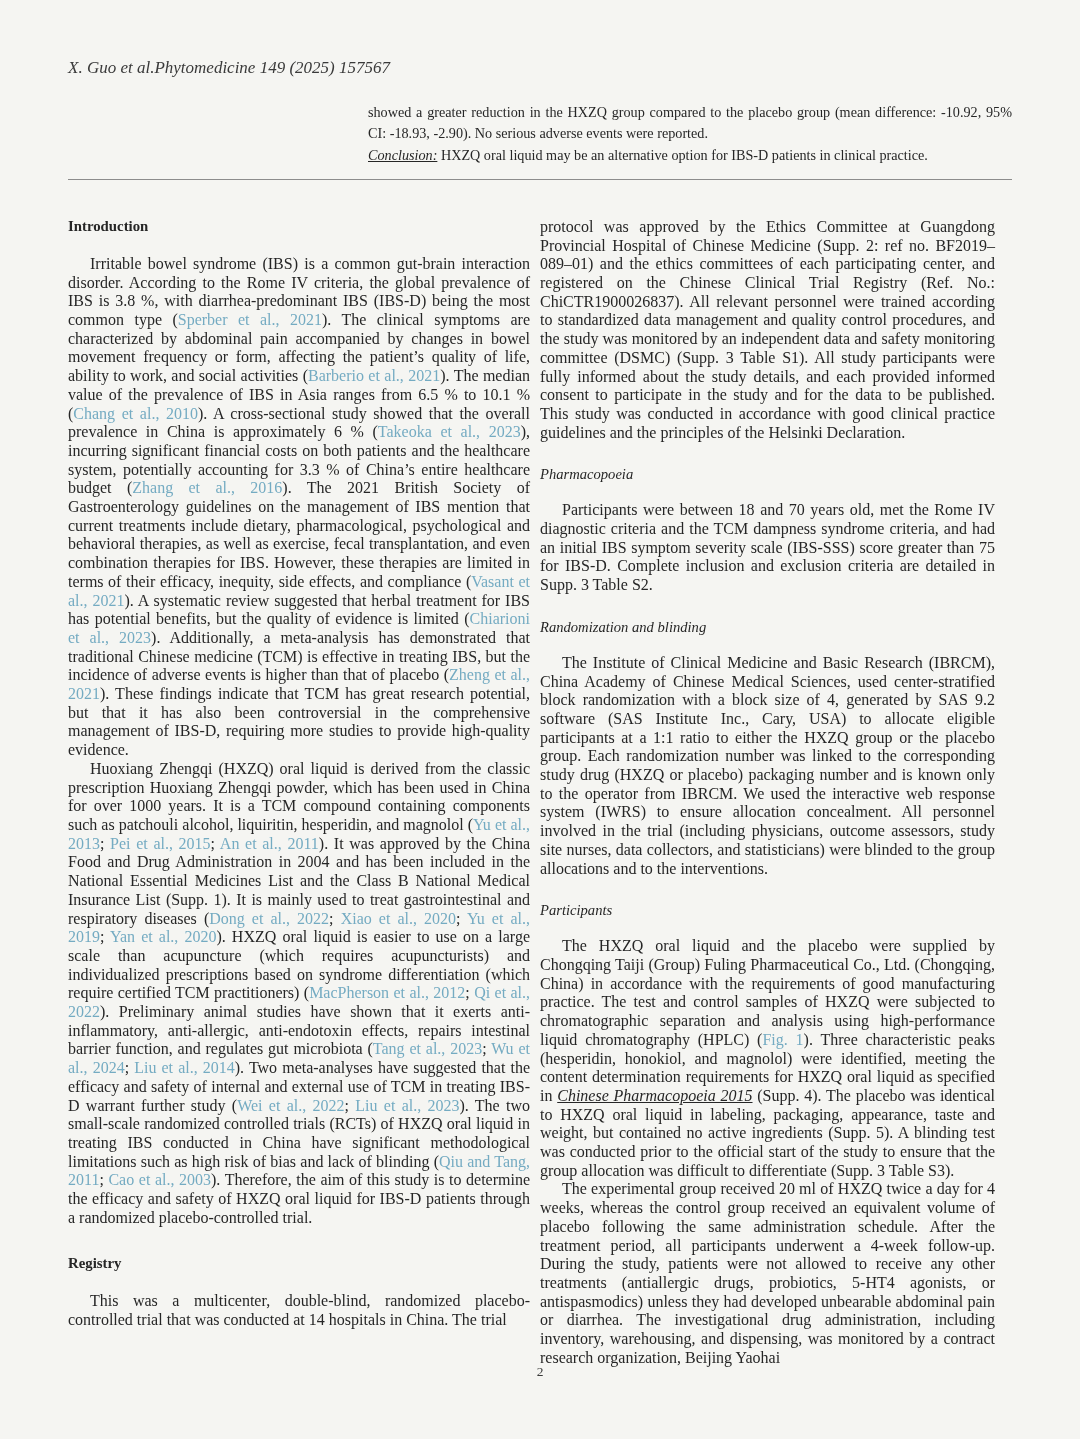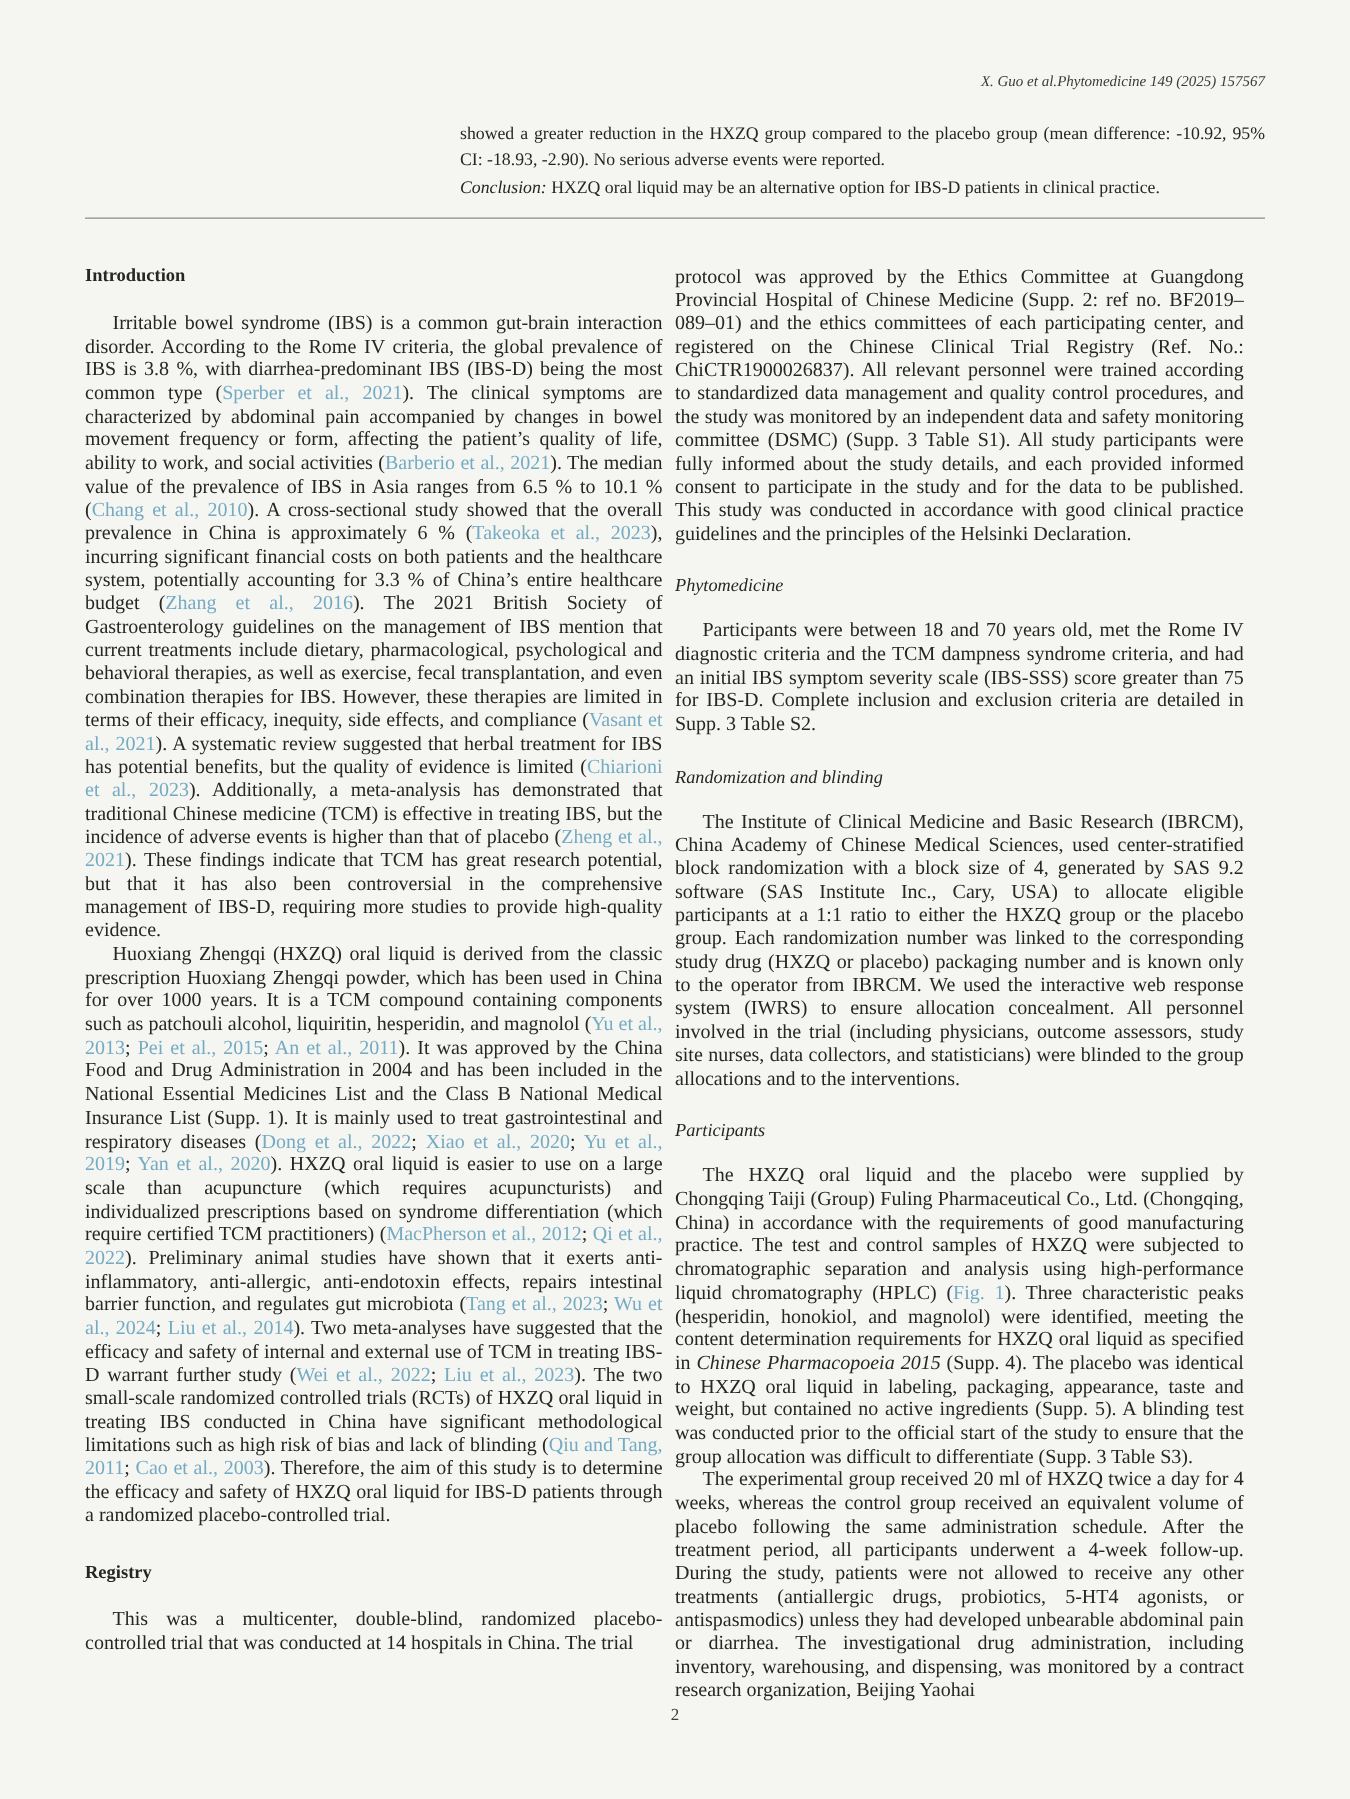--- a/index.html
+++ b/index.html
@@ -7,22 +7,22 @@
     width: 1080px; height: 1439px;
     background: var(--bg, #f5f5f2);
     color: var(--text, #262626);
     font-family: "Liberation Serif", serif;
     position: relative;
     overflow: hidden;
   }
   .page-inner { padding: 58px 68px 0 68px; }
 
   .running-head {
-    display: flex; justify-content: flex-end; align-items: baseline;
-    font-style: italic; font-size: 12px; color: #3a3a3a;
+    display: flex; justify-content: flex-start; align-items: baseline;
+    font-style: italic; font-size: 17px; color: #3a3a3a;
   }
 
   .abstract-cont {
     margin: 24px 0 0 300px;
     width: 644px;
     font-size: 14.2px;
     line-height: 21.3px;
     text-align: justify;
   }
   .abstract-cont .para { font-size: 14.2px; line-height: 21.3px; }
@@ -49,21 +49,21 @@
     font-size: 14.8px; font-weight: bold; font-style: normal;
     margin: 28px 0 20px 0;
   }
   .sub-h {
     font-size: 14.6px; font-weight: normal; font-style: italic;
     margin: 24px 0 18px 0;
   }
   .columns .sec-h:first-child, .columns .para:first-child { margin-top: 0; }
 
   .cite { color: var(--link, #74abc2); cursor: pointer; }
-  .ital { font-style: italic; }
+  .ital { font-style: italic; text-decoration: underline; }
 
   .page-footer {
     position: absolute;
     top: 1364px; left: 0; right: 0;
     text-align: center;
     font-size: 13.5px; color: #3a3a3a;
   }
 </style>
 </head>
 <body style="--bg: #f5f5f2; --text: #262626; --link: #74abc2;">
@@ -85,21 +85,21 @@
   <div class="columns">
     <div class="col-left">
         <h2 class="sec-h">Introduction</h2>
         <p class="para indent"><span>Irritable bowel syndrome (IBS) is a common gut-brain interaction disorder. According to the Rome IV criteria, the global prevalence of IBS is 3.8 %, with diarrhea-predominant IBS (IBS-D) being the most common type (</span><span class="cite">Sperber et al., 2021</span><span>). The clinical symptoms are characterized by abdominal pain accompanied by changes in bowel movement frequency or form, affecting the patient’s quality of life, ability to work, and social activities (</span><span class="cite">Barberio et al., 2021</span><span>). The median value of the prevalence of IBS in Asia ranges from 6.5 % to 10.1 % (</span><span class="cite">Chang et al., 2010</span><span>). A cross-sectional study showed that the overall prevalence in China is approximately 6 % (</span><span class="cite">Takeoka et al., 2023</span><span>), incurring significant financial costs on both patients and the healthcare system, potentially accounting for 3.3 % of China’s entire healthcare budget (</span><span class="cite">Zhang et al., 2016</span><span>). The 2021 British Society of Gastroenterology guidelines on the management of IBS mention that current treatments include dietary, pharmacological, psychological and behavioral therapies, as well as exercise, fecal transplantation, and even combination therapies for IBS. However, these therapies are limited in terms of their efficacy, inequity, side effects, and compliance (</span><span class="cite">Vasant et al., 2021</span><span>). A systematic review suggested that herbal treatment for IBS has potential benefits, but the quality of evidence is limited (</span><span class="cite">Chiarioni et al., 2023</span><span>). Additionally, a meta-analysis has demonstrated that traditional Chinese medicine (TCM) is effective in treating IBS, but the incidence of adverse events is higher than that of placebo (</span><span class="cite">Zheng et al., 2021</span><span>). These findings indicate that TCM has great research potential, but that it has also been controversial in the comprehensive management of IBS-D, requiring more studies to provide high-quality evidence.</span></p>
         <p class="para indent"><span>Huoxiang Zhengqi (HXZQ) oral liquid is derived from the classic prescription Huoxiang Zhengqi powder, which has been used in China for over 1000 years. It is a TCM compound containing components such as patchouli alcohol, liquiritin, hesperidin, and magnolol (</span><span class="cite">Yu et al., 2013</span><span>; </span><span class="cite">Pei et al., 2015</span><span>; </span><span class="cite">An et al., 2011</span><span>). It was approved by the China Food and Drug Administration in 2004 and has been included in the National Essential Medicines List and the Class B National Medical Insurance List (Supp. 1). It is mainly used to treat gastrointestinal and respiratory diseases (</span><span class="cite">Dong et al., 2022</span><span>; </span><span class="cite">Xiao et al., 2020</span><span>; </span><span class="cite">Yu et al., 2019</span><span>; </span><span class="cite">Yan et al., 2020</span><span>). HXZQ oral liquid is easier to use on a large scale than acupuncture (which requires acupuncturists) and individualized prescriptions based on syndrome differentiation (which require certified TCM practitioners) (</span><span class="cite">MacPherson et al., 2012</span><span>; </span><span class="cite">Qi et al., 2022</span><span>). Preliminary animal studies have shown that it exerts anti-inflammatory, anti-allergic, anti-endotoxin effects, repairs intestinal barrier function, and regulates gut microbiota (</span><span class="cite">Tang et al., 2023</span><span>; </span><span class="cite">Wu et al., 2024</span><span>; </span><span class="cite">Liu et al., 2014</span><span>). Two meta-analyses have suggested that the efficacy and safety of internal and external use of TCM in treating IBS-D warrant further study (</span><span class="cite">Wei et al., 2022</span><span>; </span><span class="cite">Liu et al., 2023</span><span>). The two small-scale randomized controlled trials (RCTs) of HXZQ oral liquid in treating IBS conducted in China have significant methodological limitations such as high risk of bias and lack of blinding (</span><span class="cite">Qiu and Tang, 2011</span><span>; </span><span class="cite">Cao et al., 2003</span><span>). Therefore, the aim of this study is to determine the efficacy and safety of HXZQ oral liquid for IBS-D patients through a randomized placebo-controlled trial.</span></p>
         <h2 class="sec-h">Registry</h2>
         <p class="para indent"><span>This was a multicenter, double-blind, randomized placebo-controlled trial that was conducted at 14 hospitals in China. The trial</span></p>
       </div>
     <div class="col-right">
         <p class="para"><span>protocol was approved by the Ethics Committee at Guangdong Provincial Hospital of Chinese Medicine (Supp. 2: ref no. BF2019–089–01) and the ethics committees of each participating center, and registered on the Chinese Clinical Trial Registry (Ref. No.: ChiCTR1900026837). All relevant personnel were trained according to standardized data management and quality control procedures, and the study was monitored by an independent data and safety monitoring committee (DSMC) (Supp. 3 Table S1). All study participants were fully informed about the study details, and each provided informed consent to participate in the study and for the data to be published. This study was conducted in accordance with good clinical practice guidelines and the principles of the Helsinki Declaration.</span></p>
-        <h3 class="sub-h">Phytomedicine</h3>
+        <h3 class="sub-h">Pharmacopoeia</h3>
         <p class="para indent"><span>Participants were between 18 and 70 years old, met the Rome IV diagnostic criteria and the TCM dampness syndrome criteria, and had an initial IBS symptom severity scale (IBS-SSS) score greater than 75 for IBS-D. Complete inclusion and exclusion criteria are detailed in Supp. 3 Table S2.</span></p>
         <h3 class="sub-h">Randomization and blinding</h3>
         <p class="para indent"><span>The Institute of Clinical Medicine and Basic Research (IBRCM), China Academy of Chinese Medical Sciences, used center-stratified block randomization with a block size of 4, generated by SAS 9.2 software (SAS Institute Inc., Cary, USA) to allocate eligible participants at a 1:1 ratio to either the HXZQ group or the placebo group. Each randomization number was linked to the corresponding study drug (HXZQ or placebo) packaging number and is known only to the operator from IBRCM. We used the interactive web response system (IWRS) to ensure allocation concealment. All personnel involved in the trial (including physicians, outcome assessors, study site nurses, data collectors, and statisticians) were blinded to the group allocations and to the interventions.</span></p>
         <h3 class="sub-h">Participants</h3>
         <p class="para indent"><span>The HXZQ oral liquid and the placebo were supplied by Chongqing Taiji (Group) Fuling Pharmaceutical Co., Ltd. (Chongqing, China) in accordance with the requirements of good manufacturing practice. The test and control samples of HXZQ were subjected to chromatographic separation and analysis using high-performance liquid chromatography (HPLC) (</span><span class="cite">Fig. 1</span><span>). Three characteristic peaks (hesperidin, honokiol, and magnolol) were identified, meeting the content determination requirements for HXZQ oral liquid as specified in </span><span class="ital">Chinese Pharmacopoeia 2015</span><span> (Supp. 4). The placebo was identical to HXZQ oral liquid in labeling, packaging, appearance, taste and weight, but contained no active ingredients (Supp. 5). A blinding test was conducted prior to the official start of the study to ensure that the group allocation was difficult to differentiate (Supp. 3 Table S3).</span></p>
         <p class="para indent"><span>The experimental group received 20 ml of HXZQ twice a day for 4 weeks, whereas the control group received an equivalent volume of placebo following the same administration schedule. After the treatment period, all participants underwent a 4-week follow-up. During the study, patients were not allowed to receive any other treatments (antiallergic drugs, probiotics, 5-HT4 agonists, or antispasmodics) unless they had developed unbearable abdominal pain or diarrhea. The investigational drug administration, including inventory, warehousing, and dispensing, was monitored by a contract research organization, Beijing Yaohai</span></p>
       </div>
   </div>
 
 </div>

